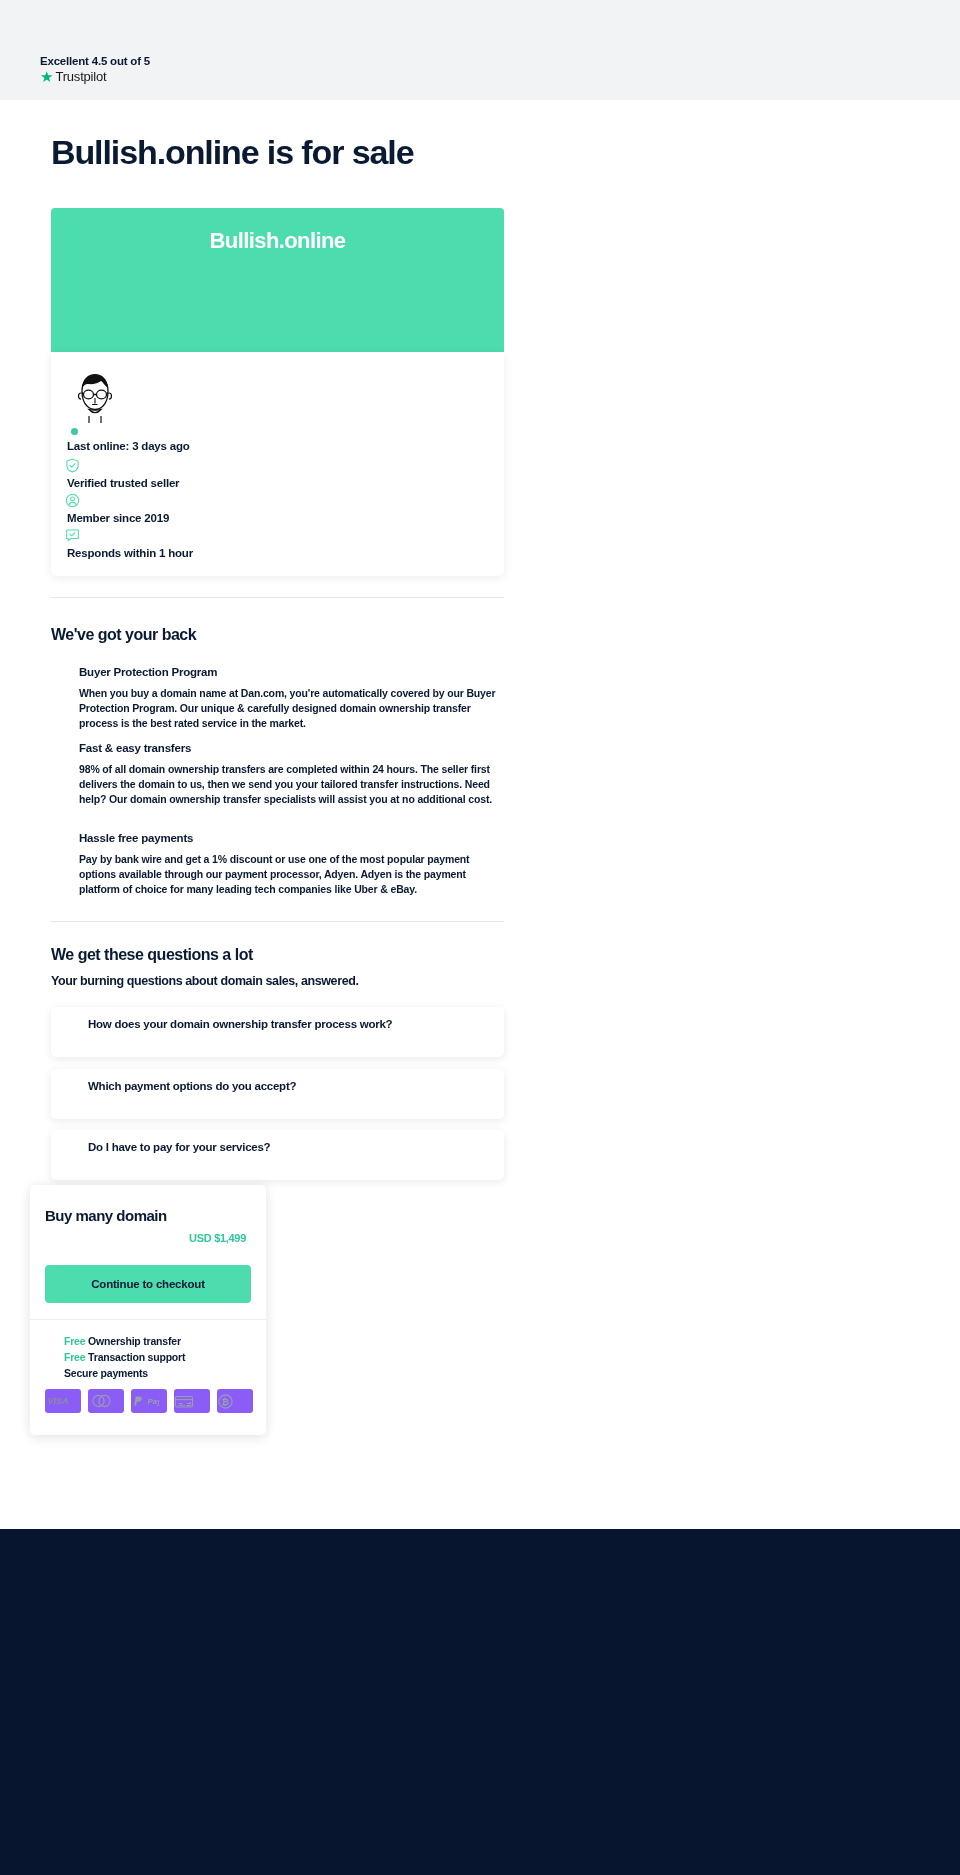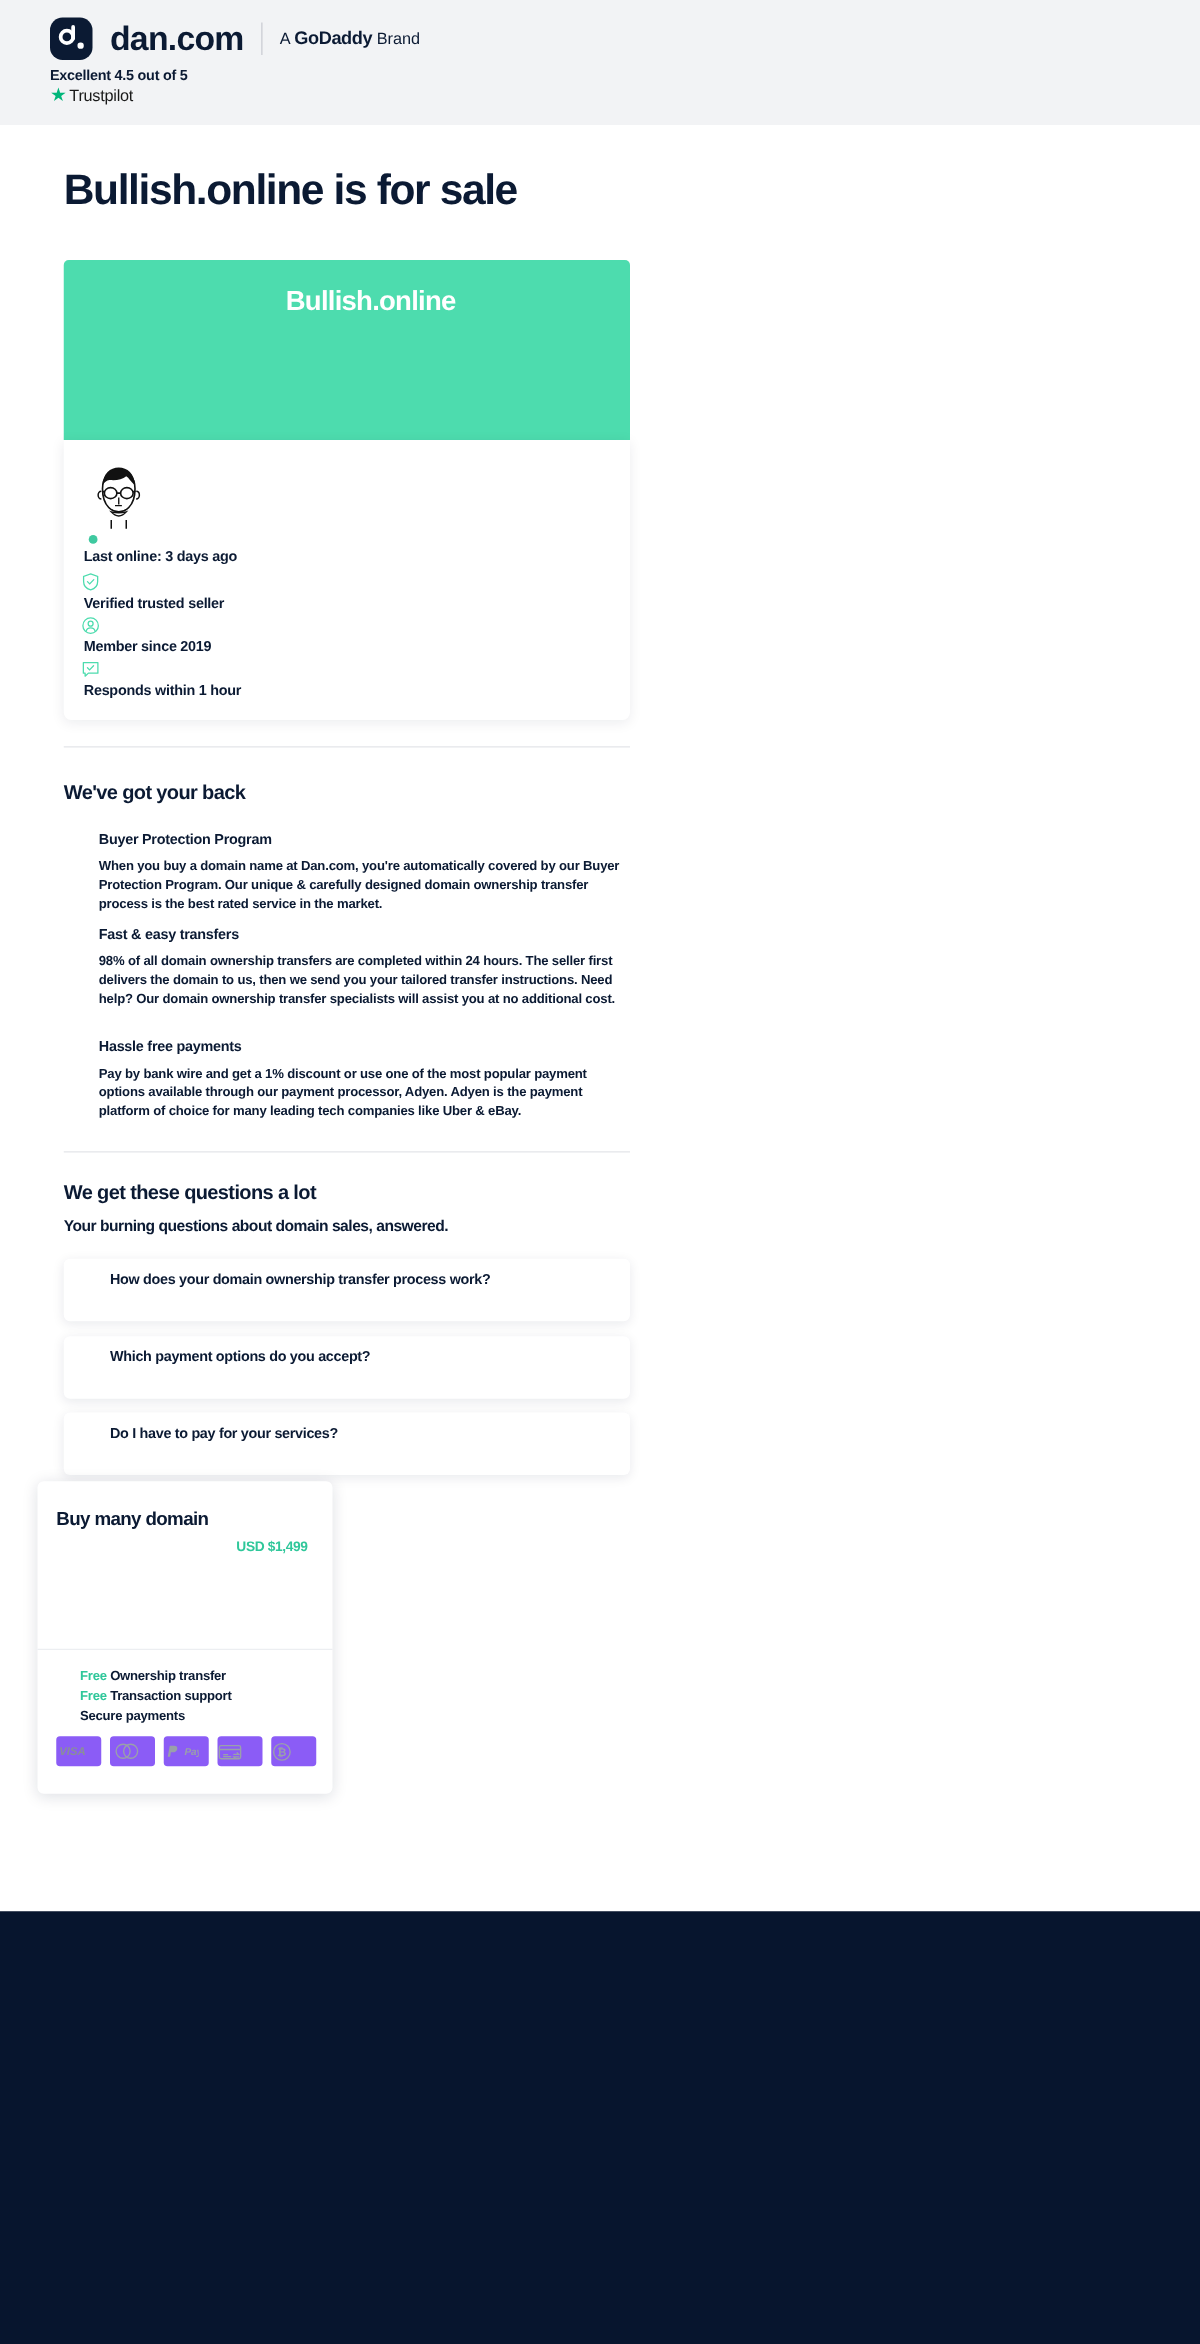--- a/index.html
+++ b/index.html
@@ -103,21 +103,20 @@
 
   
   .domain-banner {
     position: absolute;
     left: 51px;
     top: 208px;
     width: 453px;
     height: 144px;
     background: #4ddcae;
     border-radius: 4px 4px 0 0;
-    padding-left: 19px;
   }
   .domain-banner-name {
     position: absolute;
     top: 20px;
     width: 100%;
     text-align: center;
     font-size: 22px;
     font-weight: 800;
     color: #ffffff;
     letter-spacing: -0.6px;
@@ -337,30 +336,20 @@
     top: 1529px;
     width: 960px;
     height: 346px;
     background: #07152e;
   }
 </style>
 </head>
 <body>
 
 <div class="site-header">
-  <div class="brand-row">
-    <div class="logo-mark">
-      <span class="d-ring"></span>
-      <span class="d-stem"></span>
-      <span class="d-dot"></span>
-    </div>
-    <span class="logo-text">dan.com</span>
-    <span class="brand-divider"></span>
-    <span class="godaddy-line"><span>A </span><span class="gd-name">GoDaddy</span><span> Brand</span></span>
-  </div>
   <div class="trust-row">
     <div class="trust-score">Excellent 4.5 out of 5</div>
     <div class="trust-brand">
       <span class="tp-star">★</span>
       <span class="tp-name">Trustpilot</span>
     </div>
   </div>
 </div>
 
 <h1 class="page-title">Bullish.online is for sale</h1>
@@ -434,20 +423,21 @@
 <div class="faq-item faq-2">
   <div class="faq-q">Which payment options do you accept?</div>
 </div>
 <div class="faq-item faq-3">
   <div class="faq-q">Do I have to pay for your services?</div>
 </div>
 
 <div class="buy-box">
   <div class="buy-title">Buy many domain</div>
   <div class="buy-price">USD $1,499</div>
+  <button class="checkout-btn">Continue to checkout</button>
   <div class="buy-divider"></div>
 
   <div class="perk perk-1"><span class="free">Free</span><span> Ownership transfer</span></div>
   <div class="perk perk-2"><span class="free">Free</span><span> Transaction support</span></div>
   <div class="perk perk-3"><span class="free"></span><span>Secure payments</span></div>
 
   <div class="pay-row">
     <div class="pay-chip">
       <svg width="26" height="10" viewBox="0 0 26 10">
         <text x="13" y="8.4" text-anchor="middle" font-family="Liberation Sans, sans-serif" font-size="9" font-weight="700" font-style="italic" fill="#8a8f99">VISA</text>

